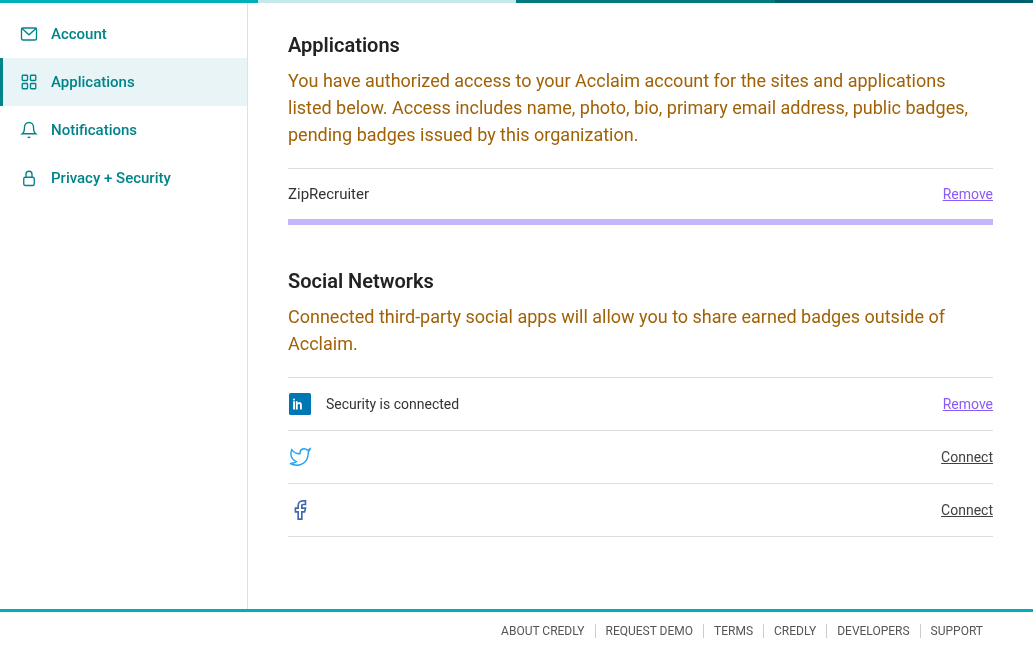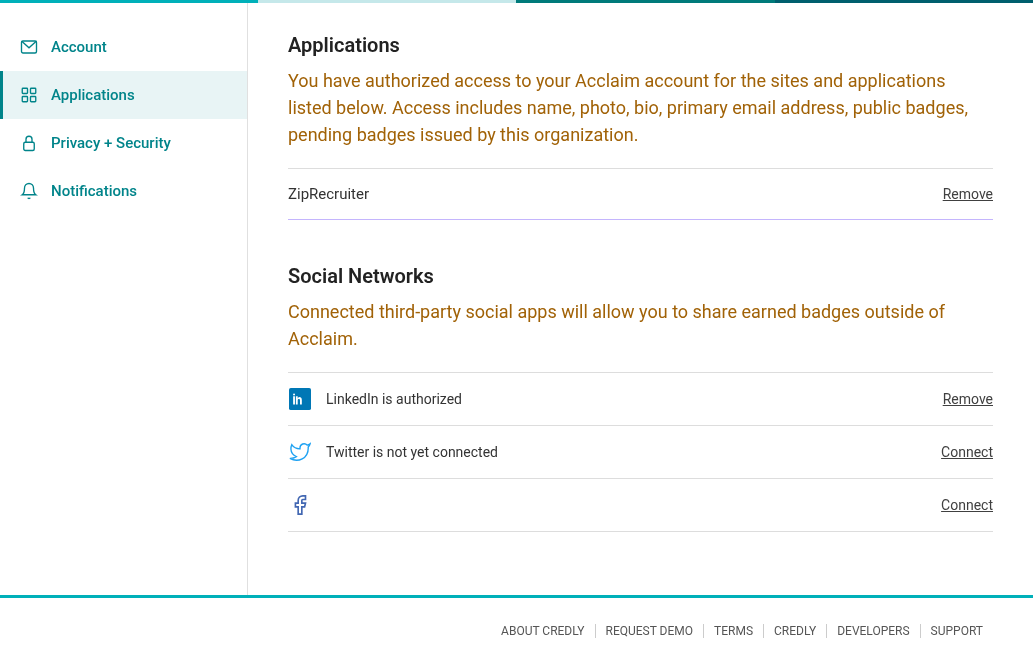--- a/index.html
+++ b/index.html
@@ -18,21 +18,21 @@
       display: flex;
       flex: 1;
     }
 
     
     .sidebar {
       width: 248px;
       min-width: 248px;
       background: #fff;
       border-right: 1px solid #e0e0e0;
-      padding-top: 20px;
+      padding-top: 7px;
     }
 
     .sidebar-item {
       display: flex;
       align-items: center;
       gap: 12px;
       padding: 14px 16px;
       cursor: pointer;
       color: #00848a;
       font-size: 15px;
@@ -88,30 +88,30 @@
       border: none;
       border-top: 1px solid #ddd;
       margin: 0 0 0 0;
     }
 
     .app-row {
       display: flex;
       align-items: center;
       justify-content: space-between;
       padding: 16px 0;
-      border-bottom: 1px solid #c4b5fd;
+      border-bottom: 6px solid #c4b5fd;
     }
 
     .app-name {
       font-size: 15px;
       color: #333;
     }
 
     .remove-link {
-      color: #404040;
+      color: #8b5cf6;
       text-decoration: underline;
       cursor: pointer;
       font-size: 14px;
     }
 
     .connect-link {
       color: #404040;
       text-decoration: underline;
       cursor: pointer;
       font-size: 14px;
@@ -146,21 +146,21 @@
 
     .social-status {
       font-size: 14px;
       color: #333;
     }
 
     
     .footer {
       background: #fff;
       border-top: 3px solid #00b0b9;
-      padding: 26px 40px 10px;
+      padding: 12px 40px 10px;
     }
 
     .footer-links {
       display: flex;
       justify-content: flex-end;
       gap: 0;
       margin-bottom: 6px;
     }
 
     .footer-link {
@@ -216,35 +216,35 @@
             <rect x="14" y="14" width="7" height="7" rx="1"></rect>
           </svg>
       </span>
       <span>Applications</span>
     </div>
 
 
     <div class="sidebar-item">
       <span class="sidebar-icon">
         <svg viewBox="0 0 24 24">
+            <path d="M18 8a6 6 0 00-12 0c0 7-3 9-3 9h18s-3-2-3-9"></path>
+            <path d="M13.73 21a2 2 0 01-3.46 0"></path>
+          </svg>
+      </span>
+      <span>Notifications</span>
+    </div>
+
+    <div class="sidebar-item">
+      <span class="sidebar-icon">
+        <svg viewBox="0 0 24 24">
             <rect x="5" y="11" width="14" height="11" rx="2"></rect>
             <path d="M8 11V7a4 4 0 018 0v4"></path>
           </svg>
       </span>
       <span>Privacy + Security</span>
-    </div>
-
-    <div class="sidebar-item">
-      <span class="sidebar-icon">
-        <svg viewBox="0 0 24 24">
-            <path d="M18 8a6 6 0 00-12 0c0 7-3 9-3 9h18s-3-2-3-9"></path>
-            <path d="M13.73 21a2 2 0 01-3.46 0"></path>
-          </svg>
-      </span>
-      <span>Notifications</span>
     </div>
 
   </nav>
 
   <main class="main">
 
     <h1 class="section-title">Applications</h1>
     <p class="section-desc">You have authorized access to your Acclaim account for the sites and applications listed below. Access includes name, photo, bio, primary email address, public badges, pending badges issued by this organization.</p>
 
     <hr class="divider">
@@ -261,33 +261,32 @@
       <hr class="divider">
 
       <div class="social-row">
         <div class="social-row-left">
           <span class="social-icon">
             <svg width="22" height="22" viewBox="0 0 24 24" fill="#0077b5">
               <rect width="24" height="24" rx="2" fill="#0077b5"></rect>
               <path d="M6.5 9h-2v9h2V9zm-1-3a1.1 1.1 0 110 2.2A1.1 1.1 0 015.5 6zm4 3h-2v9h2v-4.5c0-2 2.5-2.2 2.5 0V18h2v-5c0-4-4.5-3.8-4.5-1V9z" fill="#fff"></path>
             </svg>
           </span>
-          <span class="social-status">LinkedIn is authorized</span>
+          <span class="social-status">Security is connected</span>
         </div>
         <a class="remove-link">Remove</a>
       </div>
 
       <div class="social-row">
         <div class="social-row-left">
           <span class="social-icon">
             <svg width="22" height="22" viewBox="0 0 24 24" fill="#1da1f2">
               <path d="M23 3a10.9 10.9 0 01-3.14 1.53 4.48 4.48 0 00-7.86 3v1A10.66 10.66 0 013 4s-4 9 5 13a11.64 11.64 0 01-7 2c9 5 20 0 20-11.5a4.5 4.5 0 00-.08-.83A7.72 7.72 0 0023 3z" stroke="#1da1f2" stroke-width="1.5" fill="none"></path>
             </svg>
           </span>
-          <span class="social-status">Twitter is not yet connected</span>
         </div>
         <a class="connect-link">Connect</a>
       </div>
 
       <div class="social-row">
         <div class="social-row-left">
           <span class="social-icon">
             <svg width="22" height="22" viewBox="0 0 24 24" fill="none">
               <path d="M18 2h-3a5 5 0 00-5 5v3H7v4h3v8h4v-8h3l1-4h-4V7a1 1 0 011-1h3z" stroke="#4267B2" stroke-width="1.8" fill="none"></path>
             </svg>

